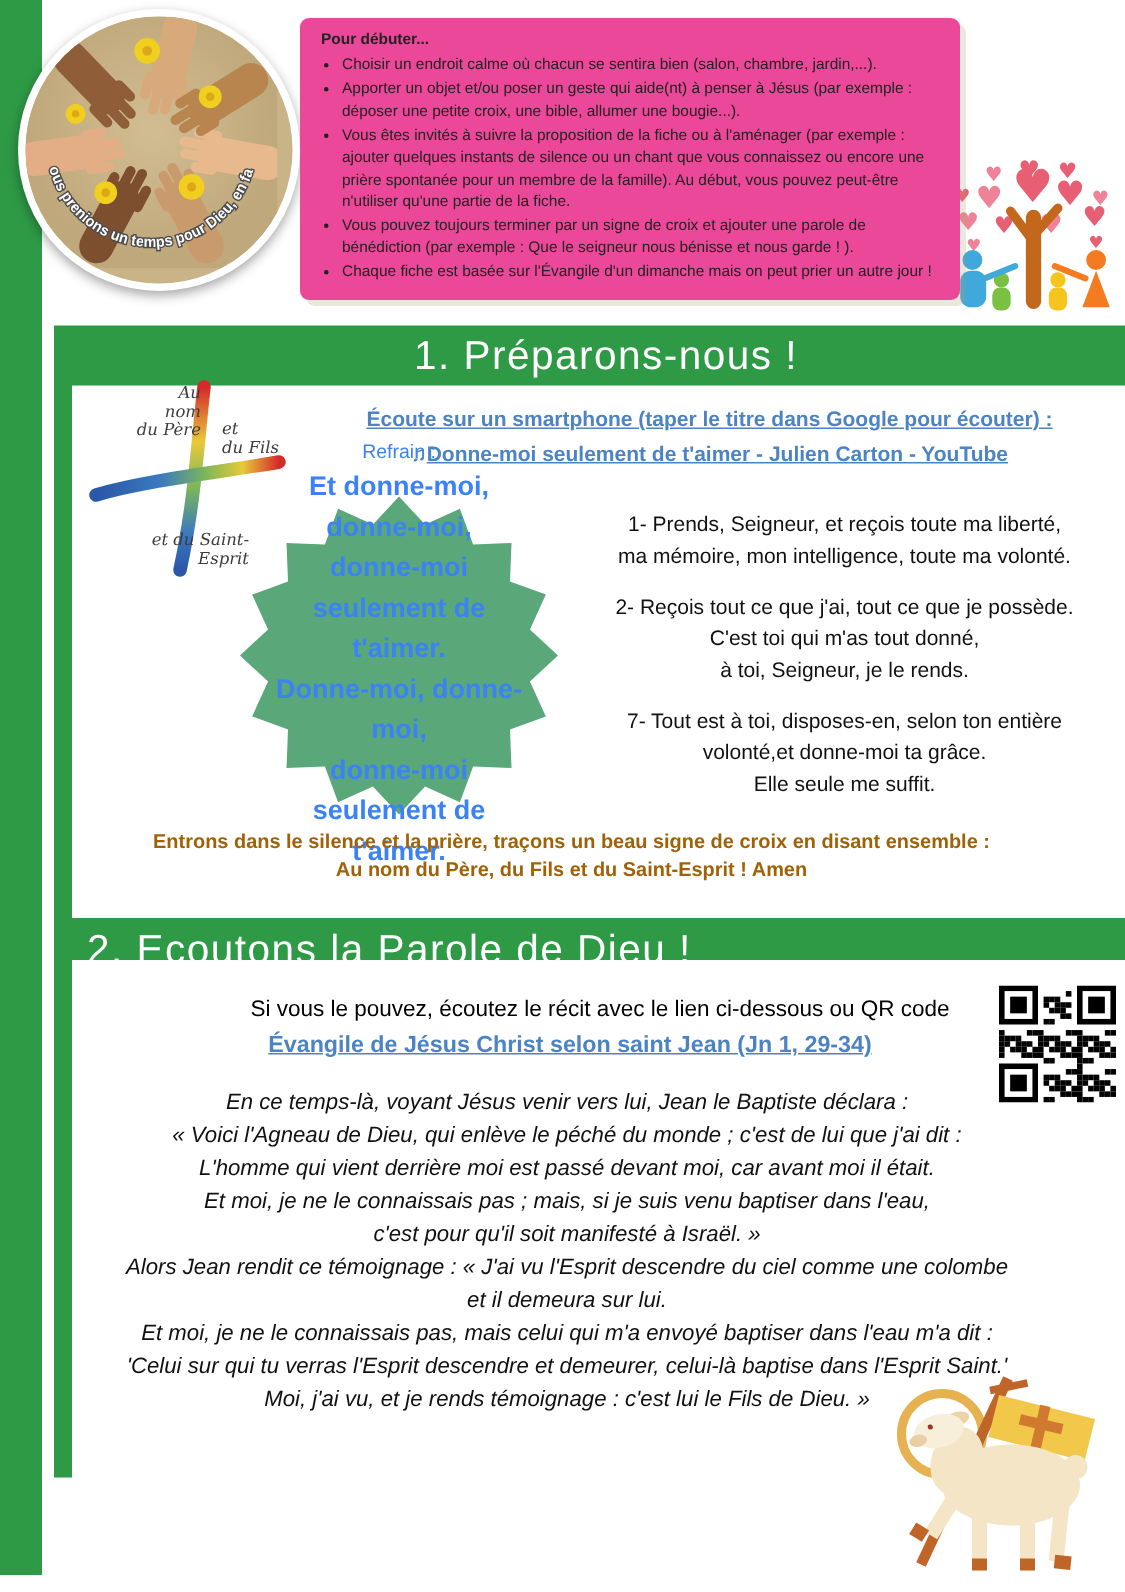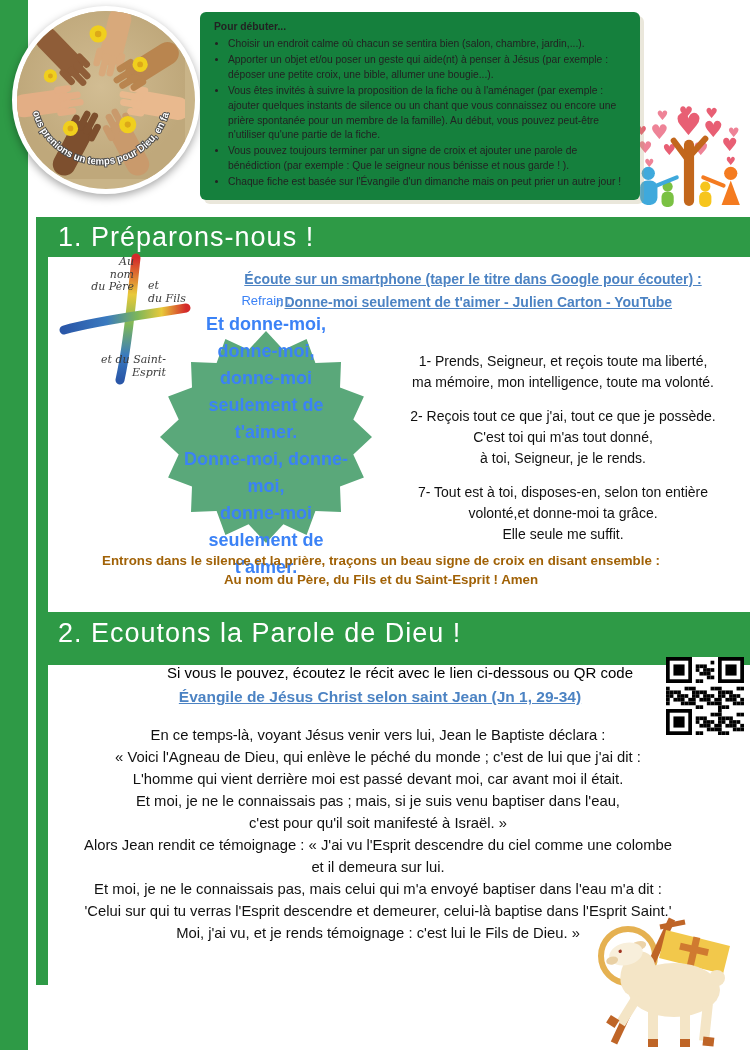--- a/index.html
+++ b/index.html
@@ -13,32 +13,32 @@
     position:absolute;left:2px;top:800px;width:597px;height:24px;line-height:24px;
     transform:rotate(-90deg);transform-origin:left top;
     color:#fff;font-weight:bold;font-size:19px;letter-spacing:.5px;text-align:center;white-space:nowrap;
   }
   .frame-line{position:absolute;left:36px;top:218px;width:12px;height:767px;background:#2e9a46;}
   .section-bar{
     position:absolute;left:36px;width:714px;background:#2e9a46;color:#fff;
     font-size:27px;font-weight:400;letter-spacing:1px;padding-left:22px;box-sizing:border-box;
     white-space:nowrap;
   }
-  #bar1{top:217px;height:40px;line-height:40px;}
-  #bar2{top:612px;height:53px;line-height:43px;}
+  #bar1{top:217px;height:40px;line-height:40px;text-align:center;}
+  #bar2{top:612px;height:28px;line-height:43px;}
   
   .circle-photo{
     position:absolute;left:12px;top:6px;width:178px;height:178px;border-radius:50%;
     border:5px solid #fff;box-shadow:0 3px 8px rgba(0,0,0,.35);overflow:hidden;z-index:2;background:#c9b488;
   }
   .circle-photo svg{display:block;}
   
   .intro-box{
     position:absolute;left:200px;top:12px;width:440px;box-sizing:border-box;
-    background:#15803d;border-radius:6px;padding:8px 14px 9px 12px;
+    background:#ec4899;border-radius:6px;padding:8px 14px 9px 12px;
     box-shadow:4px 4px 0 rgba(170,160,110,.25);
     font-size:10.3px;line-height:1.45;color:#222;z-index:2;
   }
   .intro-title{margin:0 0 2px 2px;font-weight:bold;}
   .intro-box ul{margin:0;padding-left:16px;}
   .intro-box li{margin:0 0 1px 0;}
   
   .tree{position:absolute;left:632px;top:96px;width:114px;height:114px;}
   
   .cross{position:absolute;left:56px;top:250px;width:138px;height:138px;}
@@ -55,39 +55,39 @@
   }
   .listen .lnk{text-decoration:underline;cursor:pointer;}
   .star-wrap{position:absolute;left:156px;top:330px;width:220px;height:214px;}
   .star-wrap svg{position:absolute;left:0;top:0;}
   .star-text{
     position:absolute;left:22px;top:0;width:176px;height:100%;
     display:flex;flex-direction:column;justify-content:center;text-align:center;color:#3b82f6;
   }
   .star-label{font-size:13px;margin-bottom:3px;}
   .star-lines{font-size:18px;font-weight:bold;line-height:1.5;white-space:pre-line;}
-  .verses{position:absolute;left:380px;top:351px;width:366px;text-align:center;font-size:14px;line-height:1.5;color:#111;}
+  .verses{position:absolute;left:380px;top:339px;width:366px;text-align:center;font-size:14px;line-height:1.5;color:#111;}
   .verse{white-space:pre-line;margin-bottom:13px;}
   .closing{
     position:absolute;left:45px;top:551px;width:672px;text-align:center;
     font-weight:bold;font-size:13.3px;line-height:1.45;color:#a16207;white-space:pre-line;
   }
   
   .instruction{
     position:absolute;left:120px;top:664px;width:560px;text-align:center;
     color:#000000;font-weight:normal;font-size:15px;
   }
   .gospel-link{
     position:absolute;left:100px;top:688px;width:560px;text-align:center;
     color:#4c83c3;font-size:15.5px;font-weight:bold;text-decoration:underline;cursor:pointer;
   }
   .qr{position:absolute;left:666px;top:657px;width:78px;height:78px;background:#fff;}
   .gospel{
     position:absolute;left:28px;top:724px;width:700px;text-align:center;
-    font-size:14.8px;line-height:1.49;color:#111;white-space:pre-line;
+    font-size:14.8px;line-height:1.49;color:#111;white-space:pre-line;font-style:italic;
   }
   .lamb{position:absolute;left:584px;top:916px;width:164px;height:140px;}
 </style>
 </head>
 <body>
 
 <div class="sidebar"></div>
 <div class="sidebar-label">2ème dimanche du Temps ordinaire — Année A</div>
 <div class="frame-line"></div>
 

